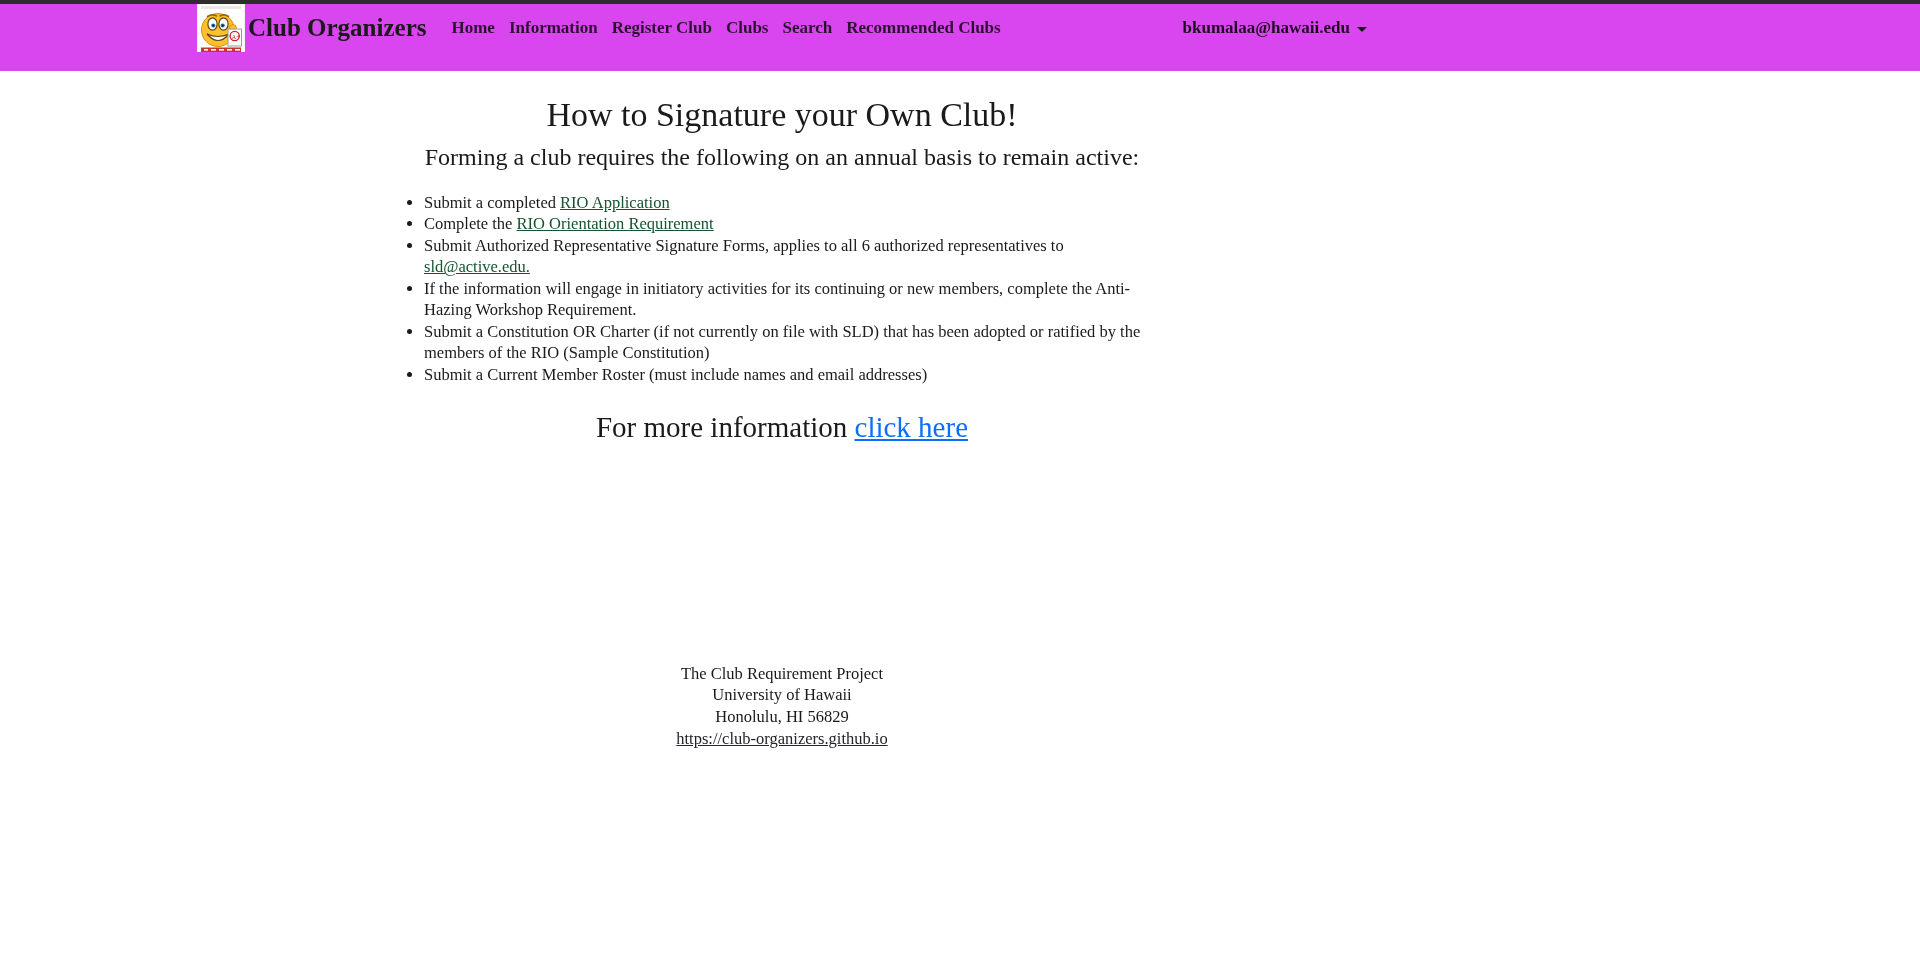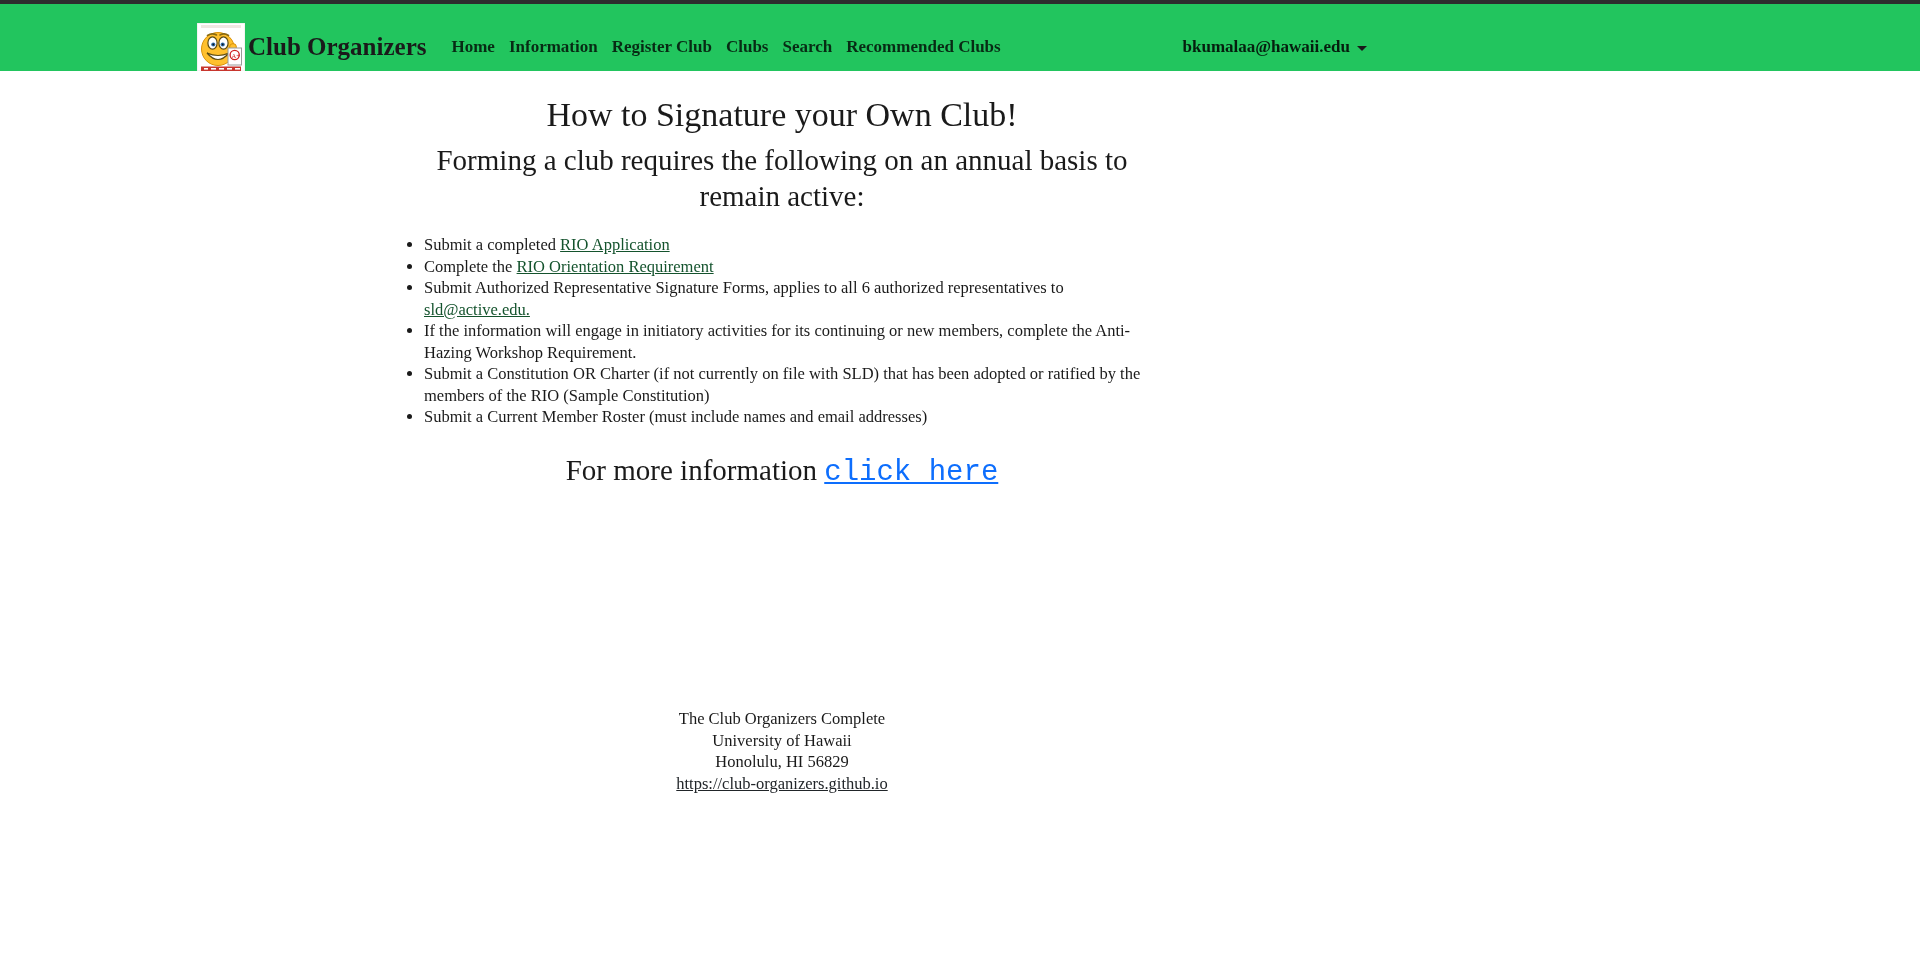--- a/index.html
+++ b/index.html
@@ -11,22 +11,22 @@
     overflow: hidden;
   }
   a { cursor: pointer; }
 
   
   .topbar { width: 100%; height: 4px; background: #2d2d2d; }
 
   
   .navbar {
     width: 100%; height: 67px;
-    background: #22c55e;
-    display: flex; align-items: flex-end;
+    background: #d946ef;
+    display: flex; align-items: flex-start;
   }
   .navbar-inner {
     margin-left: 197px;
     width: 1170px;
     display: flex; align-items: center;
   }
   .brand {
     display: flex; align-items: center;
     text-decoration: none; color: #1a1a1a;
   }
@@ -61,37 +61,37 @@
   .content { width: 1170px; margin-left: 197px; }
   h1.page-title {
     margin-top: 24px;
     font-size: 34px; font-weight: 400;
     text-align: center; color: #1a1a1a;
     line-height: 1.2;
   }
   h2.page-subtitle {
     margin: 6px auto 0 auto;
     width: 748px;
-    font-size: 29px; font-weight: 400;
+    font-size: 24px; font-weight: 400;
     text-align: center; color: #1a1a1a;
     line-height: 1.25;
   }
   ul.requirements {
     width: 748px; margin: 20px auto 0 auto;
     padding-left: 16px;
     font-size: 16.5px; line-height: 21.5px;
     color: #1a1a1a;
   }
   ul.requirements a { color: #14532d; }
   .more-info {
     margin-top: 24px;
     font-size: 29px; text-align: center; color: #1a1a1a;
     line-height: 1.25;
   }
-  .more-info a { color: #0d6efd; text-decoration: underline; font-family: Liberation Mono, monospace; }
+  .more-info a { color: #0d6efd; text-decoration: underline; }
 
   
   .footer {
     width: 1170px; margin-left: 197px; margin-top: 217px;
     text-align: center;
     font-size: 16.5px; line-height: 21.7px; color: #1a1a1a;
   }
   .footer-link { color: #212529; text-decoration: underline; }
 </style>
 </head>
@@ -157,18 +157,18 @@
       <li>Submit a Constitution OR Charter (if not currently on file with SLD) that has been adopted or ratified by the members of the RIO (Sample Constitution)</li>
       <li>Submit a Current Member Roster (must include names and email addresses)</li>
     </ul>
   <div class="more-info">
     <span>For more information </span><a href="#">click here</a>
   </div>
 </main>
 
 <footer class="footer">
   <div id="footer-lines">
-      <div>The Club Organizers Complete</div>
+      <div>The Club Requirement Project</div>
       <div>University of Hawaii</div>
       <div>Honolulu, HI 56829</div>
     </div>
   <a href="#" class="footer-link">https://club-organizers.github.io</a>
 </footer>
 
 </body></html>

